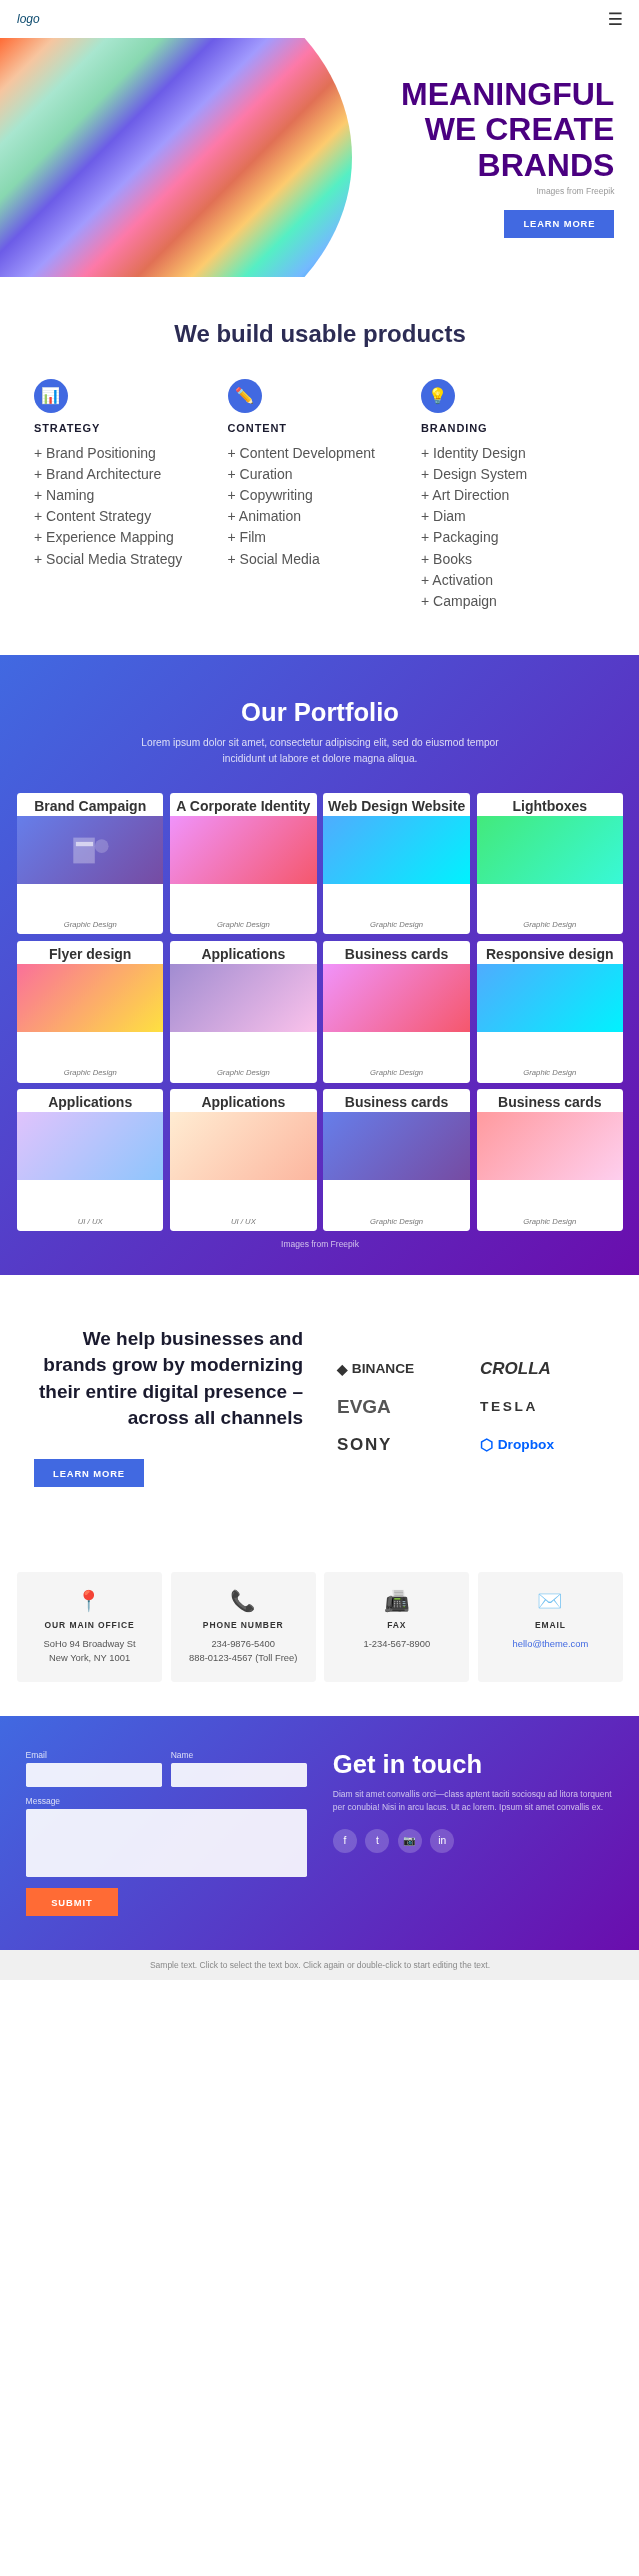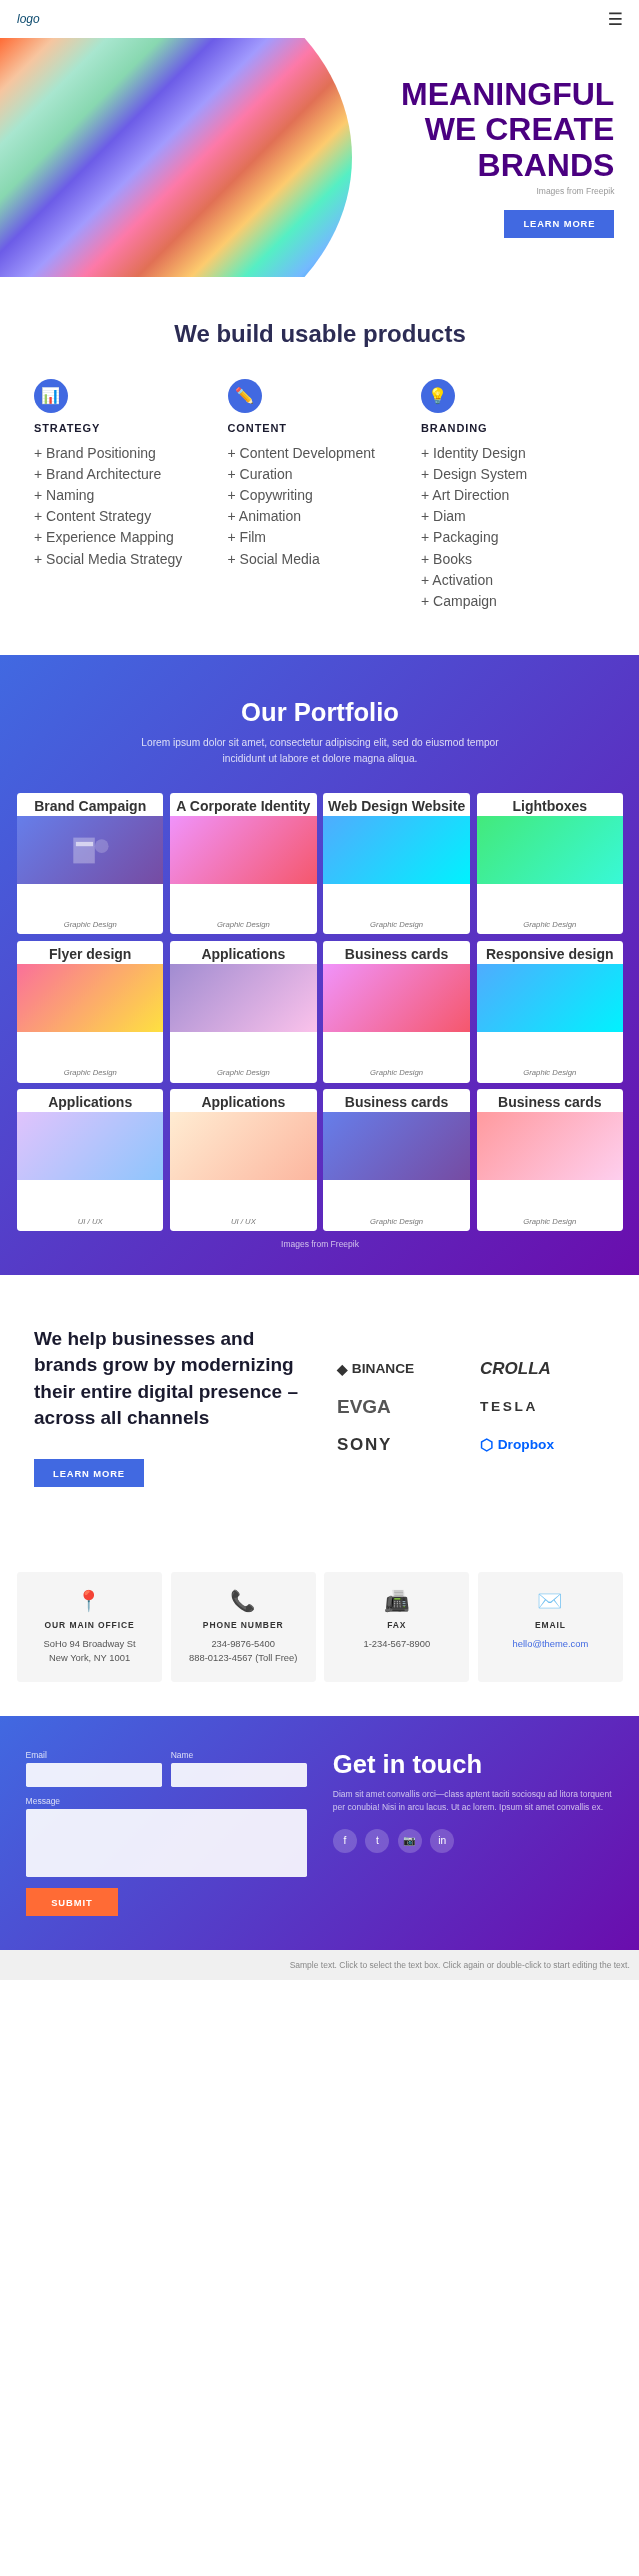--- a/index.html
+++ b/index.html
@@ -238,20 +238,21 @@
       grid-template-columns: 1fr 1fr;
       gap: 34px;
       align-items: center;
     }
     .brands-text .brands-title {
       font-size: 19px;
       font-weight: 700;
       color: #1a1a2e;
       line-height: 1.4;
       margin-bottom: 13.7px;
+      text-align: right;
     }
     .brands-logos {
       display: grid;
       grid-template-columns: 1fr 1fr;
       gap: 17px;
       align-items: center;
     }
     .brand-logo {
       font-size: 13.7px;
       font-weight: 700;
@@ -370,21 +371,21 @@
       background: rgba(255,255,255,0.2);
       border-radius: 50%;
       display: flex; align-items: center; justify-content: center;
       color: #fff; font-size: 10.2px; cursor: pointer;
       text-decoration: none;
     }
 
     
     .footer-note {
       background: #f0f0f0;
-      text-align: right;
+      text-align: center;
       padding: 10.2px;
       font-size: 8.5px;
       color: #888;
     }
   </style>
 </head>
 <body>
 
 <header class="header">
   <span class="logo">logo</span>

